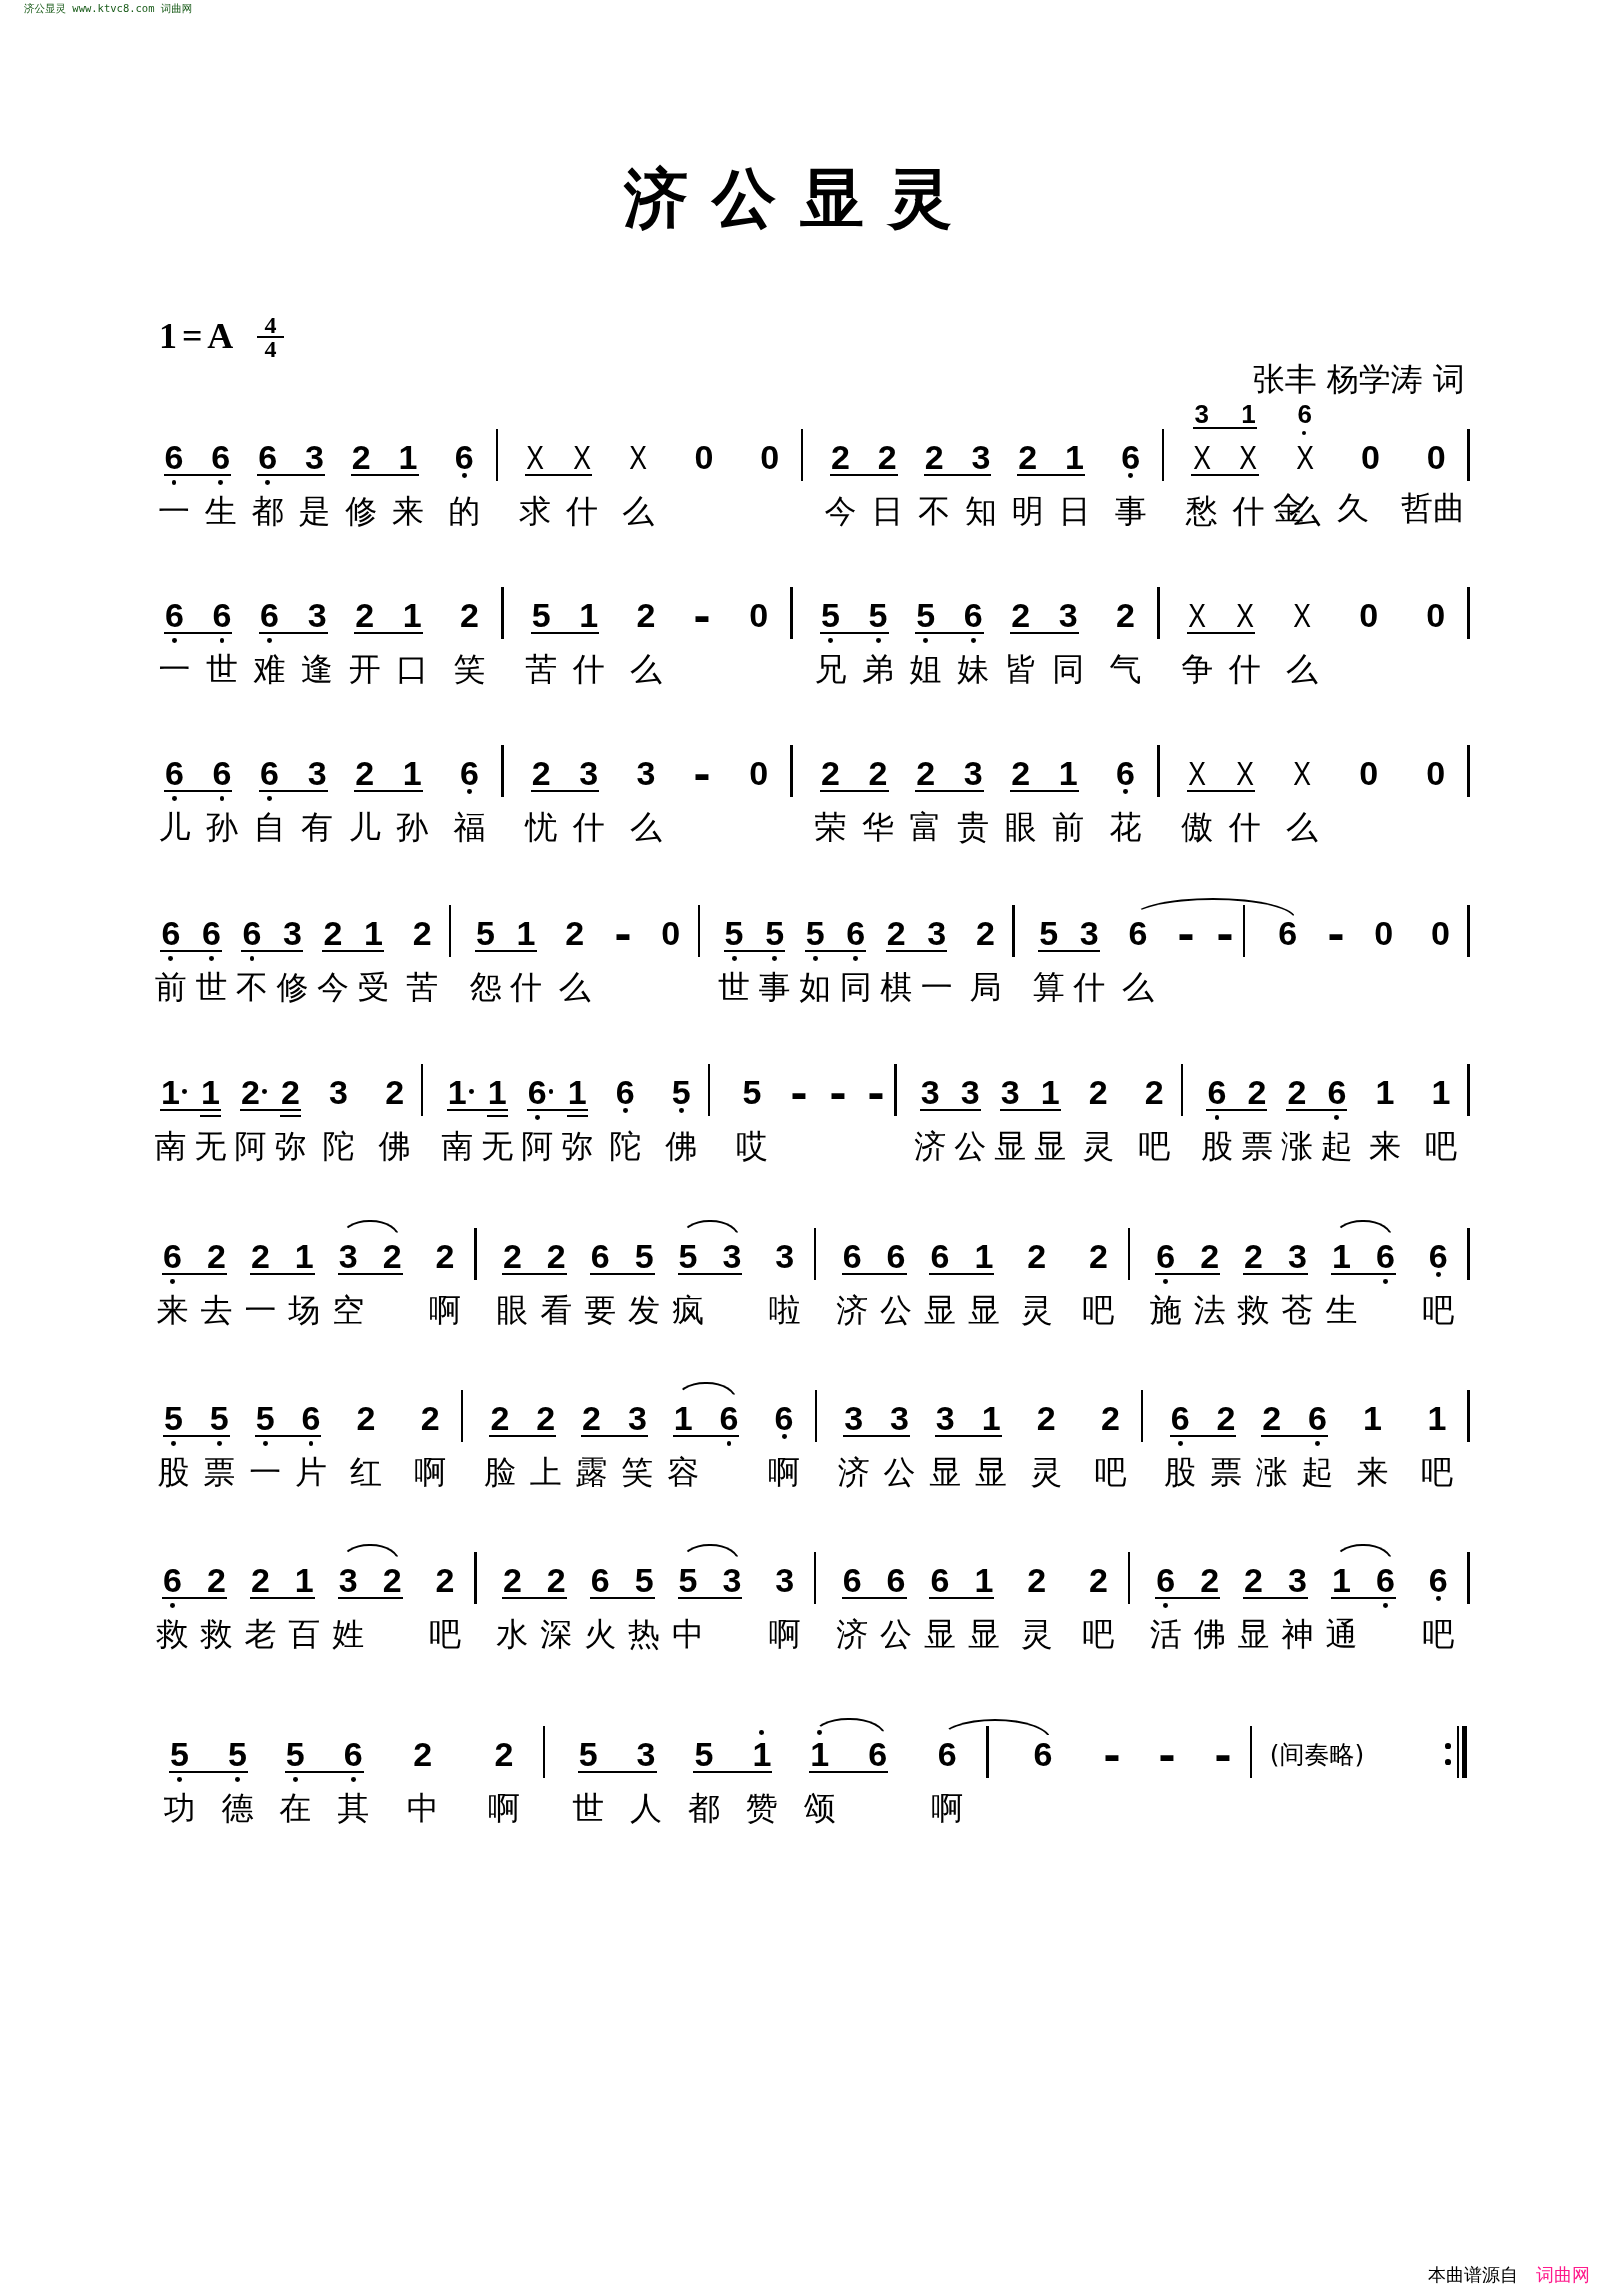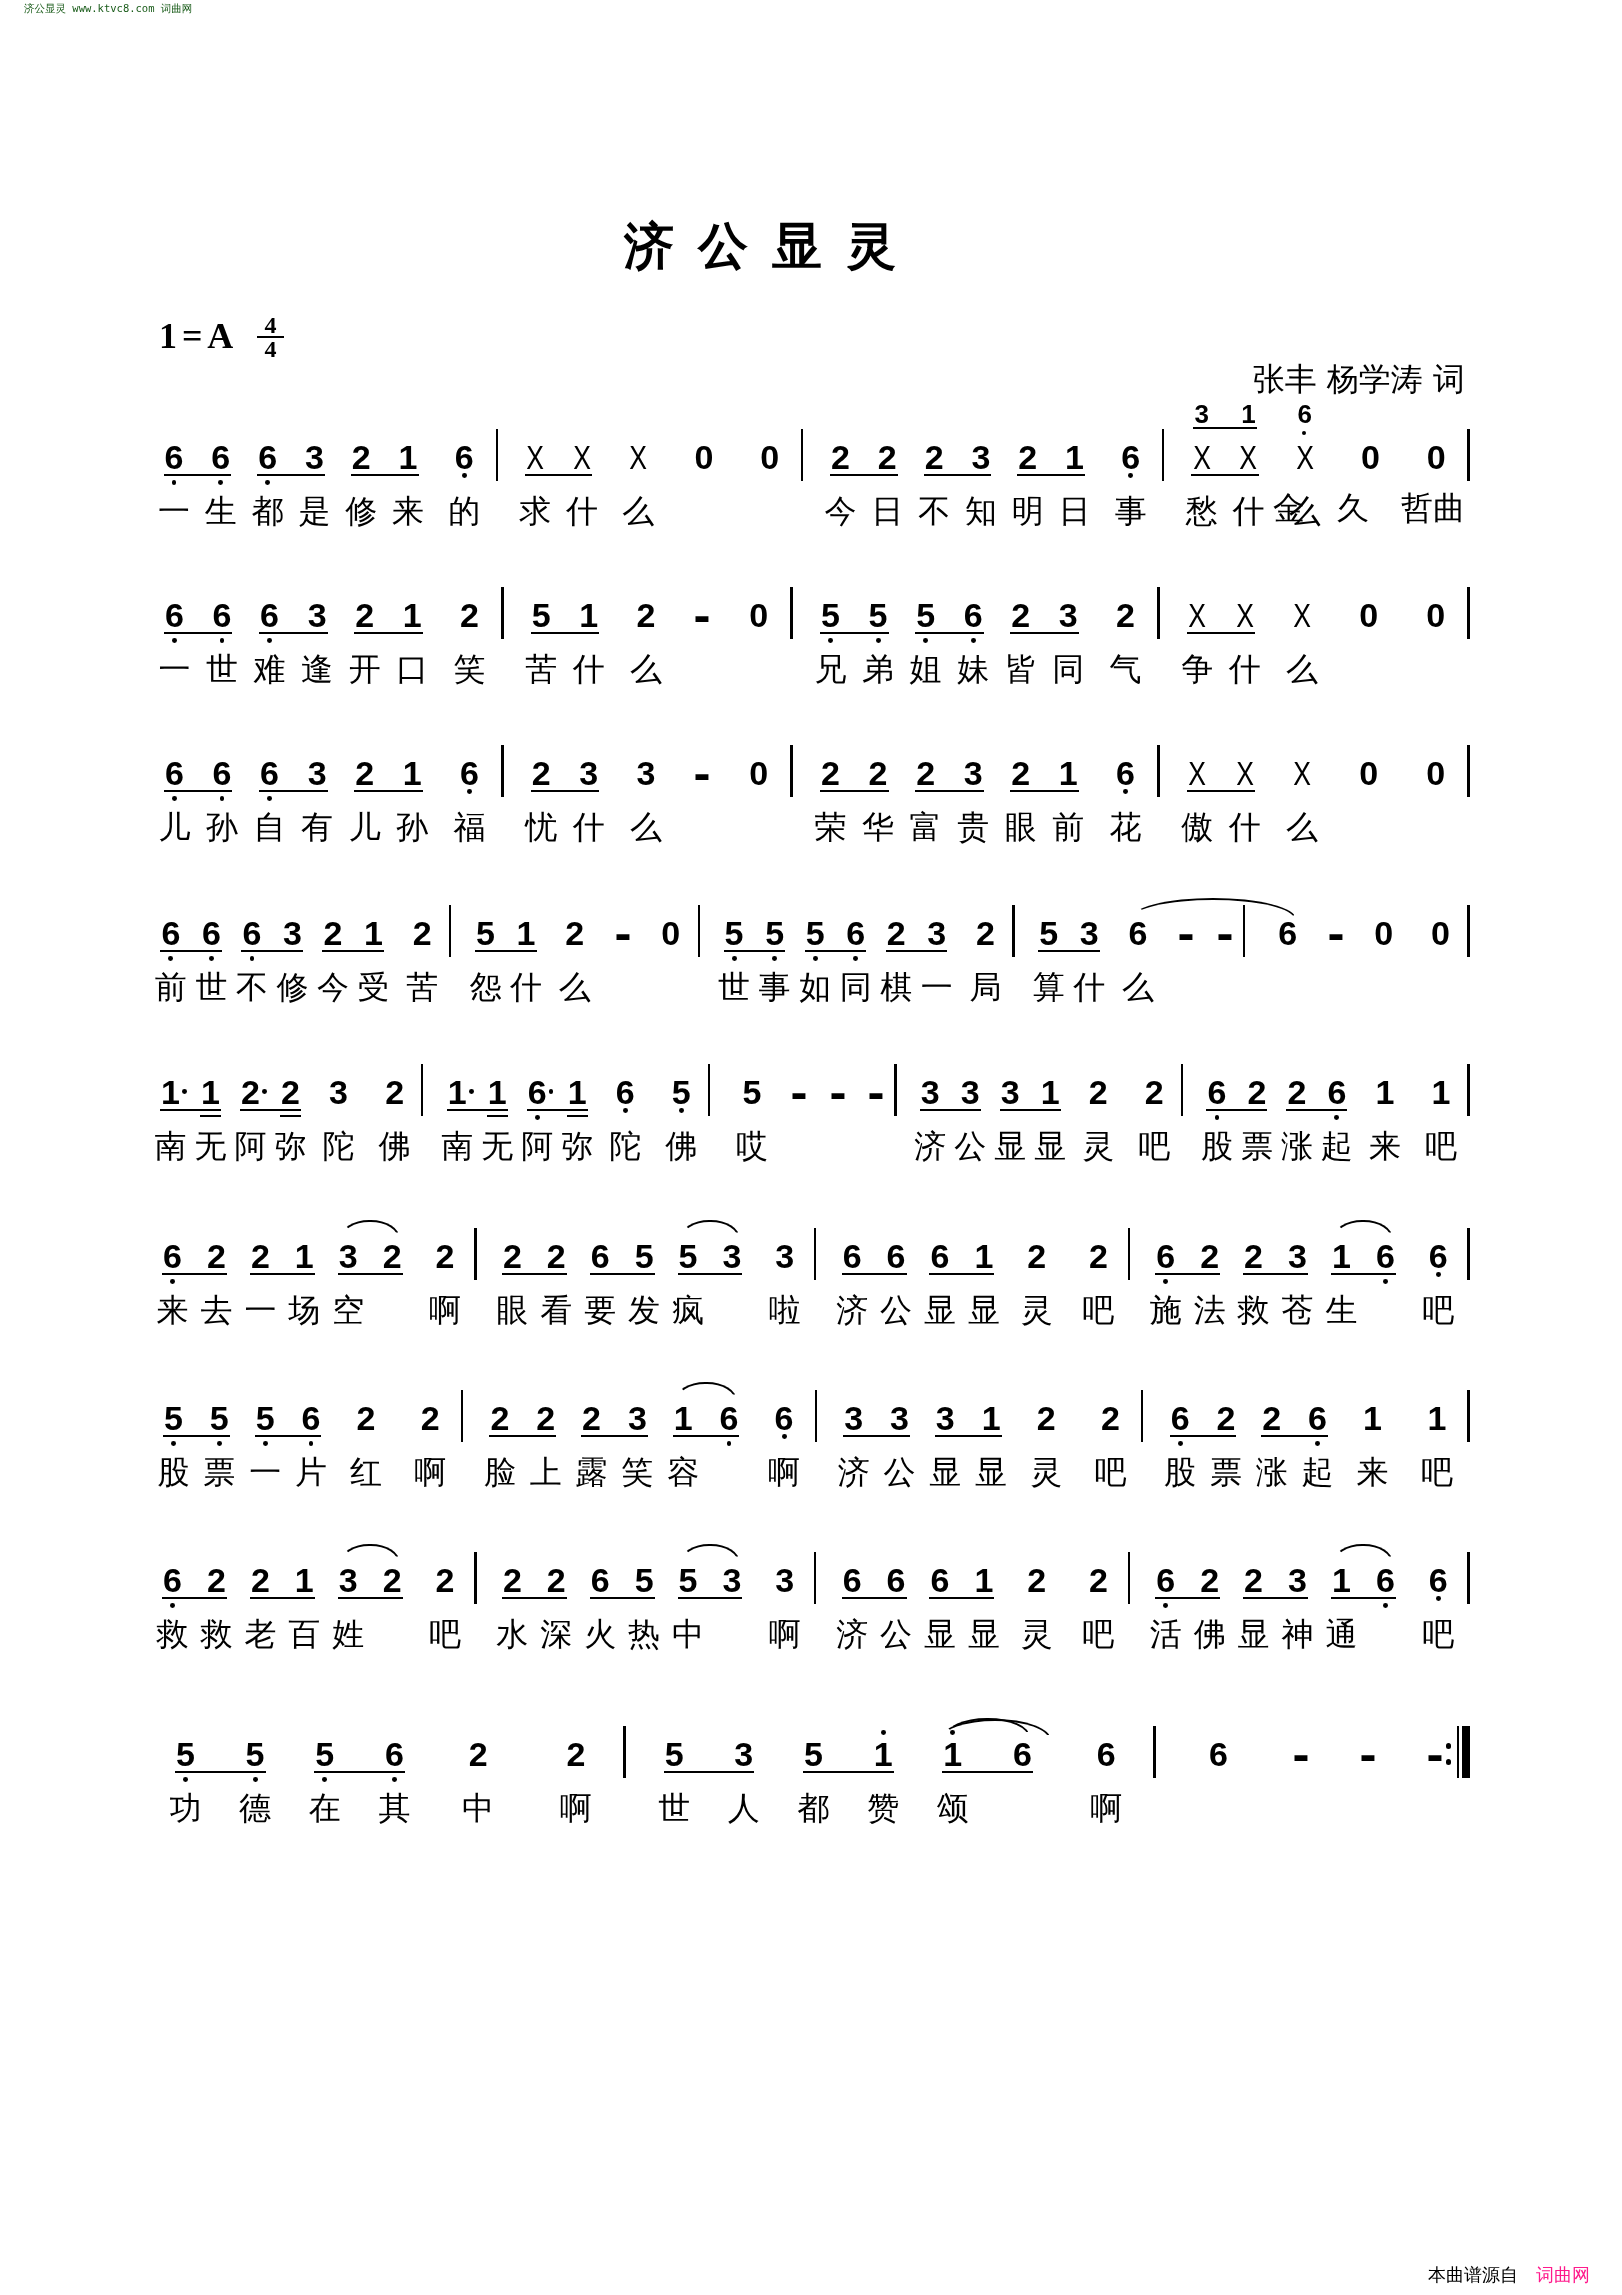--- a/index.html
+++ b/index.html
@@ -3,21 +3,21 @@
 <meta charset="utf-8">
 <style>
   html,body{margin:0;padding:0;background:#ffffff;}
   body{width:1622px;height:2295px;position:relative;overflow:hidden;color:#000;font-family:"DejaVu Sans",sans-serif;}
 
   .wm-top{position:absolute;left:24px;top:0.8px;font-family:"DejaVu Sans Mono",monospace;font-size:10.5px;line-height:14.6px;color:#1a5c1a;white-space:pre;}
   .wm-bottom{position:absolute;left:1428px;top:2263px;font-family:"DejaVu Sans",sans-serif;font-size:18px;line-height:24px;white-space:pre;}
   .wm-bottom .src{color:#000;}
   .wm-bottom .site{color:#ff1a8c;margin-left:18px;}
 
-  .title{position:absolute;left:624px;top:157px;font-family:"DejaVu Serif",serif;font-weight:bold;font-size:50px;line-height:81px;letter-spacing:24px;white-space:nowrap;margin-top:48px;}
+  .title{position:absolute;left:624px;top:157px;font-family:"DejaVu Serif",serif;font-weight:bold;font-size:64px;line-height:81px;letter-spacing:24px;white-space:nowrap;}
   .credits{position:absolute;right:157px;top:272px;text-align:right;font-family:"DejaVu Serif",serif;font-size:32px;line-height:43px;white-space:pre;}
   .credits div{white-space:pre;}
 
   .key{position:absolute;left:159px;top:318px;font-family:"Liberation Serif",serif;font-weight:bold;font-size:36px;line-height:36px;letter-spacing:4.9px;}
   .tsig{position:absolute;left:256px;top:315px;width:29px;display:flex;flex-direction:column;align-items:center;font-family:"Liberation Serif",serif;font-weight:bold;font-size:24px;}
   .tsig span{display:block;line-height:20px;}
   .tsig .frac-line{width:27.6px;height:2.4px;background:#000;margin:0.8px 0;}
 
   #score{position:absolute;left:0;top:0;width:1622px;height:2295px;}
   .row{position:absolute;left:136px;width:1333px;height:114px;display:flex;}
@@ -1578,20 +1578,23 @@
         </div>
         <div class="grp" style="--n: 1; flex: 55 1 0px;">
           <div class="note dash" style="flex: 55 1 0px;">
             <span class="dig">-</span>
           </div>
         </div>
       </div>
       <div class="bar">
         <span class="line"></span>
       </div>
+      <div class="measure" style="flex: 200 1 0px;">
+        <span class="mtext">(间奏略)</span>
+      </div>
       <div class="bar repeat-end">
         <span class="rdot d1"></span>
         <span class="rdot d2"></span>
         <span class="line thin"></span>
         <span class="line thick"></span>
       </div>
       <span class="tiearc" style="left: 803px; width: 112px;"></span>
     </div>
   </div>
 

